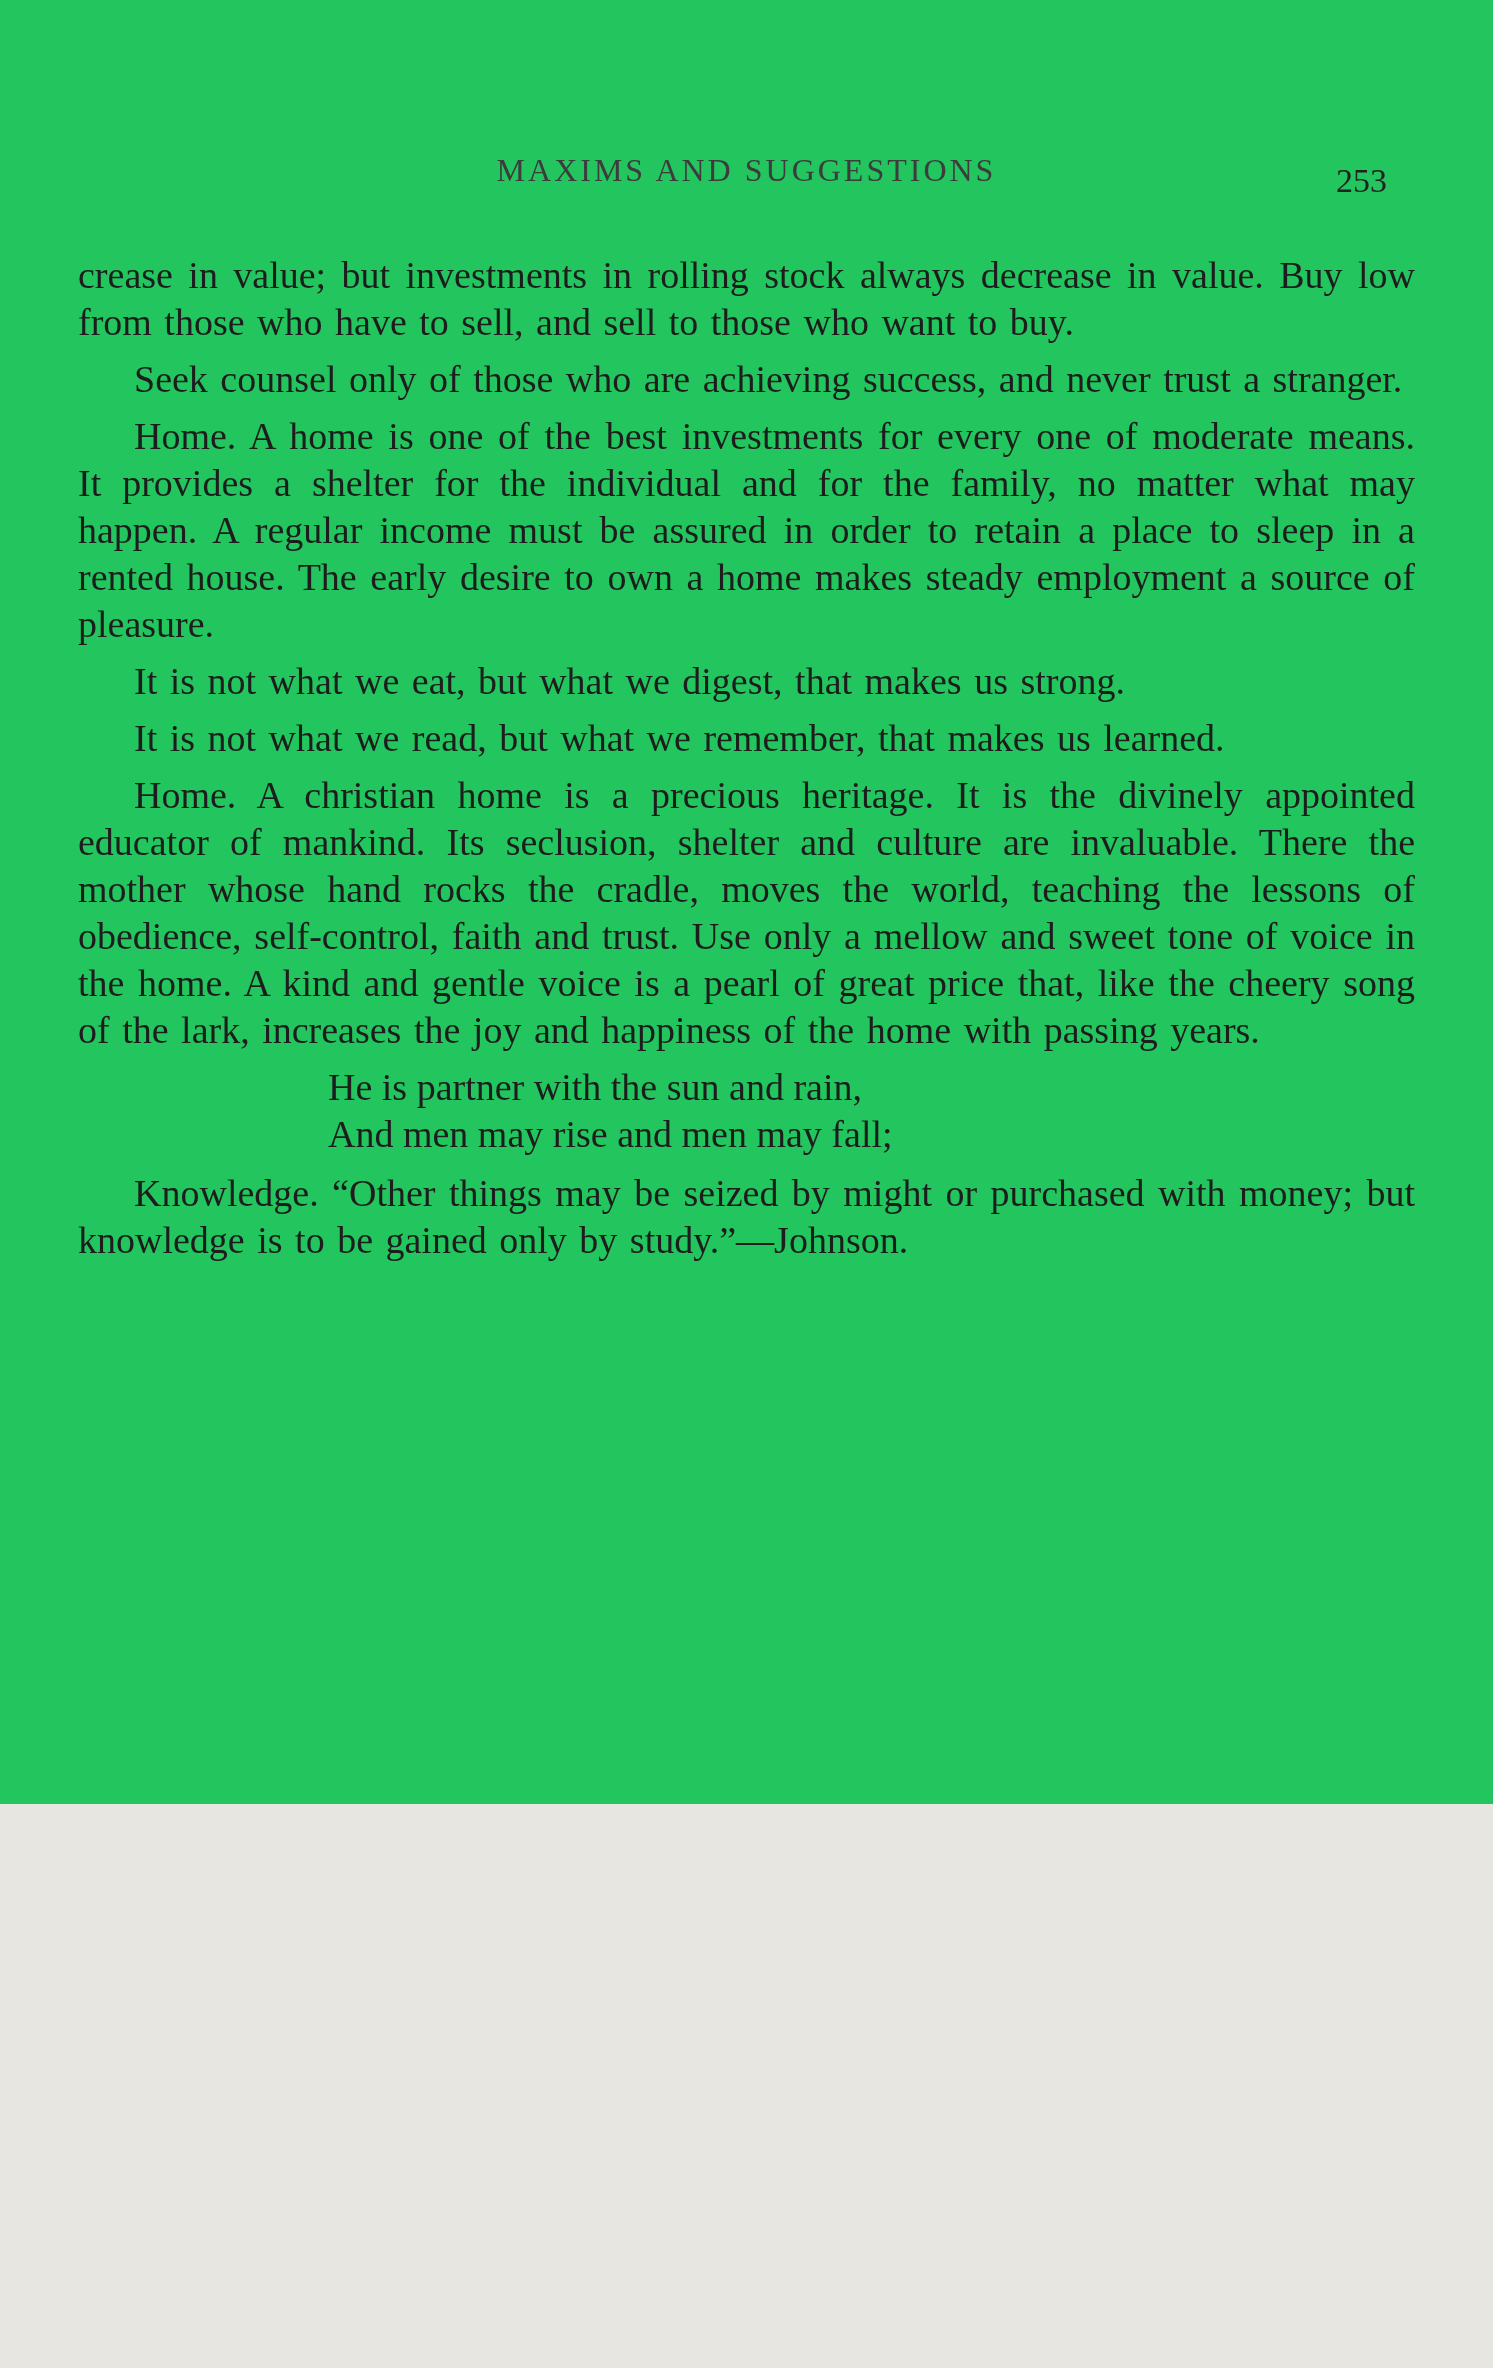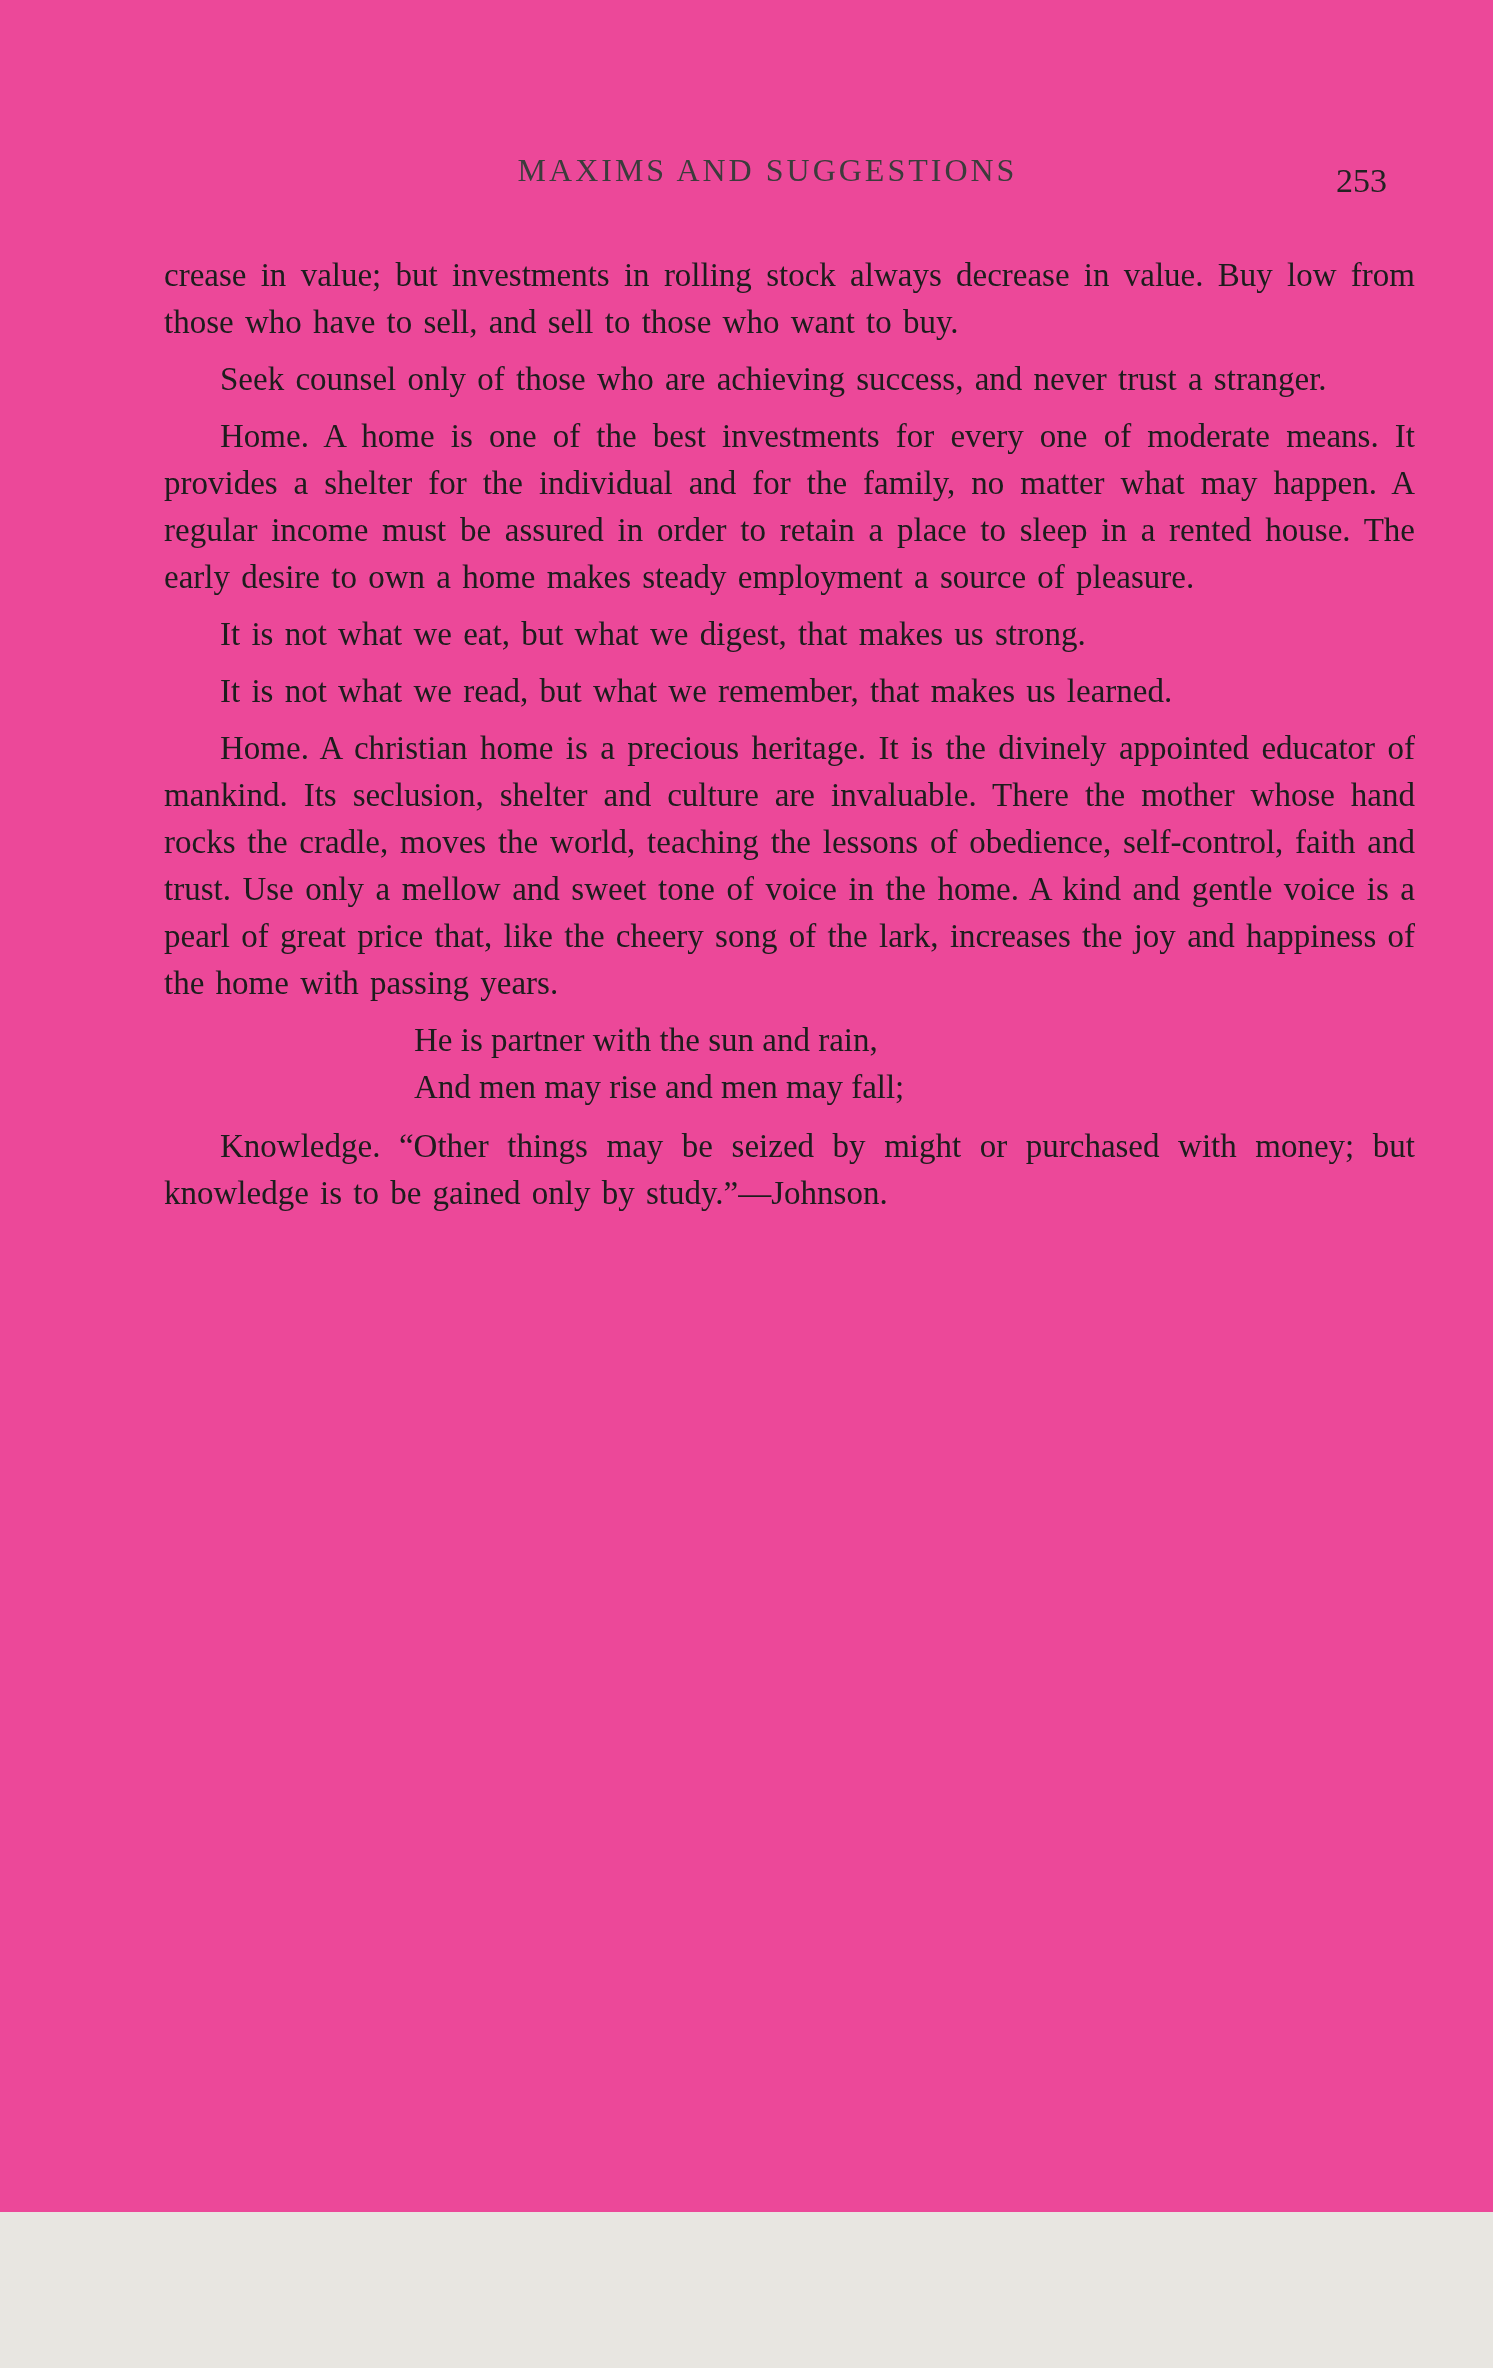--- a/index.html
+++ b/index.html
@@ -4,27 +4,27 @@
 <style>
   html, body {
     margin: 0;
     padding: 0;
     background: #e8e6e1;
     font-family: "Liberation Serif", "DejaVu Serif", serif;
   }
   .page {
     position: relative;
     width: 1493px;
-    height: 2212px;
+    height: 1804px;
     margin: 0 auto;
-    background: #ec4899;
+    background: #22c55e;
     color: #1d1d1d;
     overflow: hidden;
     box-sizing: border-box;
-    padding: 148px 78px 0 120px;
+    padding: 148px 78px 0 78px;
   }
   .running-header {
     position: relative;
     height: 44px;
     margin-bottom: 60px;
   }
   .header-title {
     display: block;
     text-align: center;
     font-size: 32px;
@@ -34,23 +34,22 @@
   }
   .page-number {
     position: absolute;
     right: 28px;
     top: 11px;
     font-size: 34px;
     color: #222;
     line-height: 44px;
   }
   .page-body {
-    font-size: 33px;
+    font-size: 38px;
     line-height: 47px;
-    margin-left: 44px;
   }
   .para {
     margin: 0 0 10px 0;
     text-align: justify;
     word-spacing: 3px;
   }
   .para.indent {
     text-indent: 56px;
   }
   .poem {

